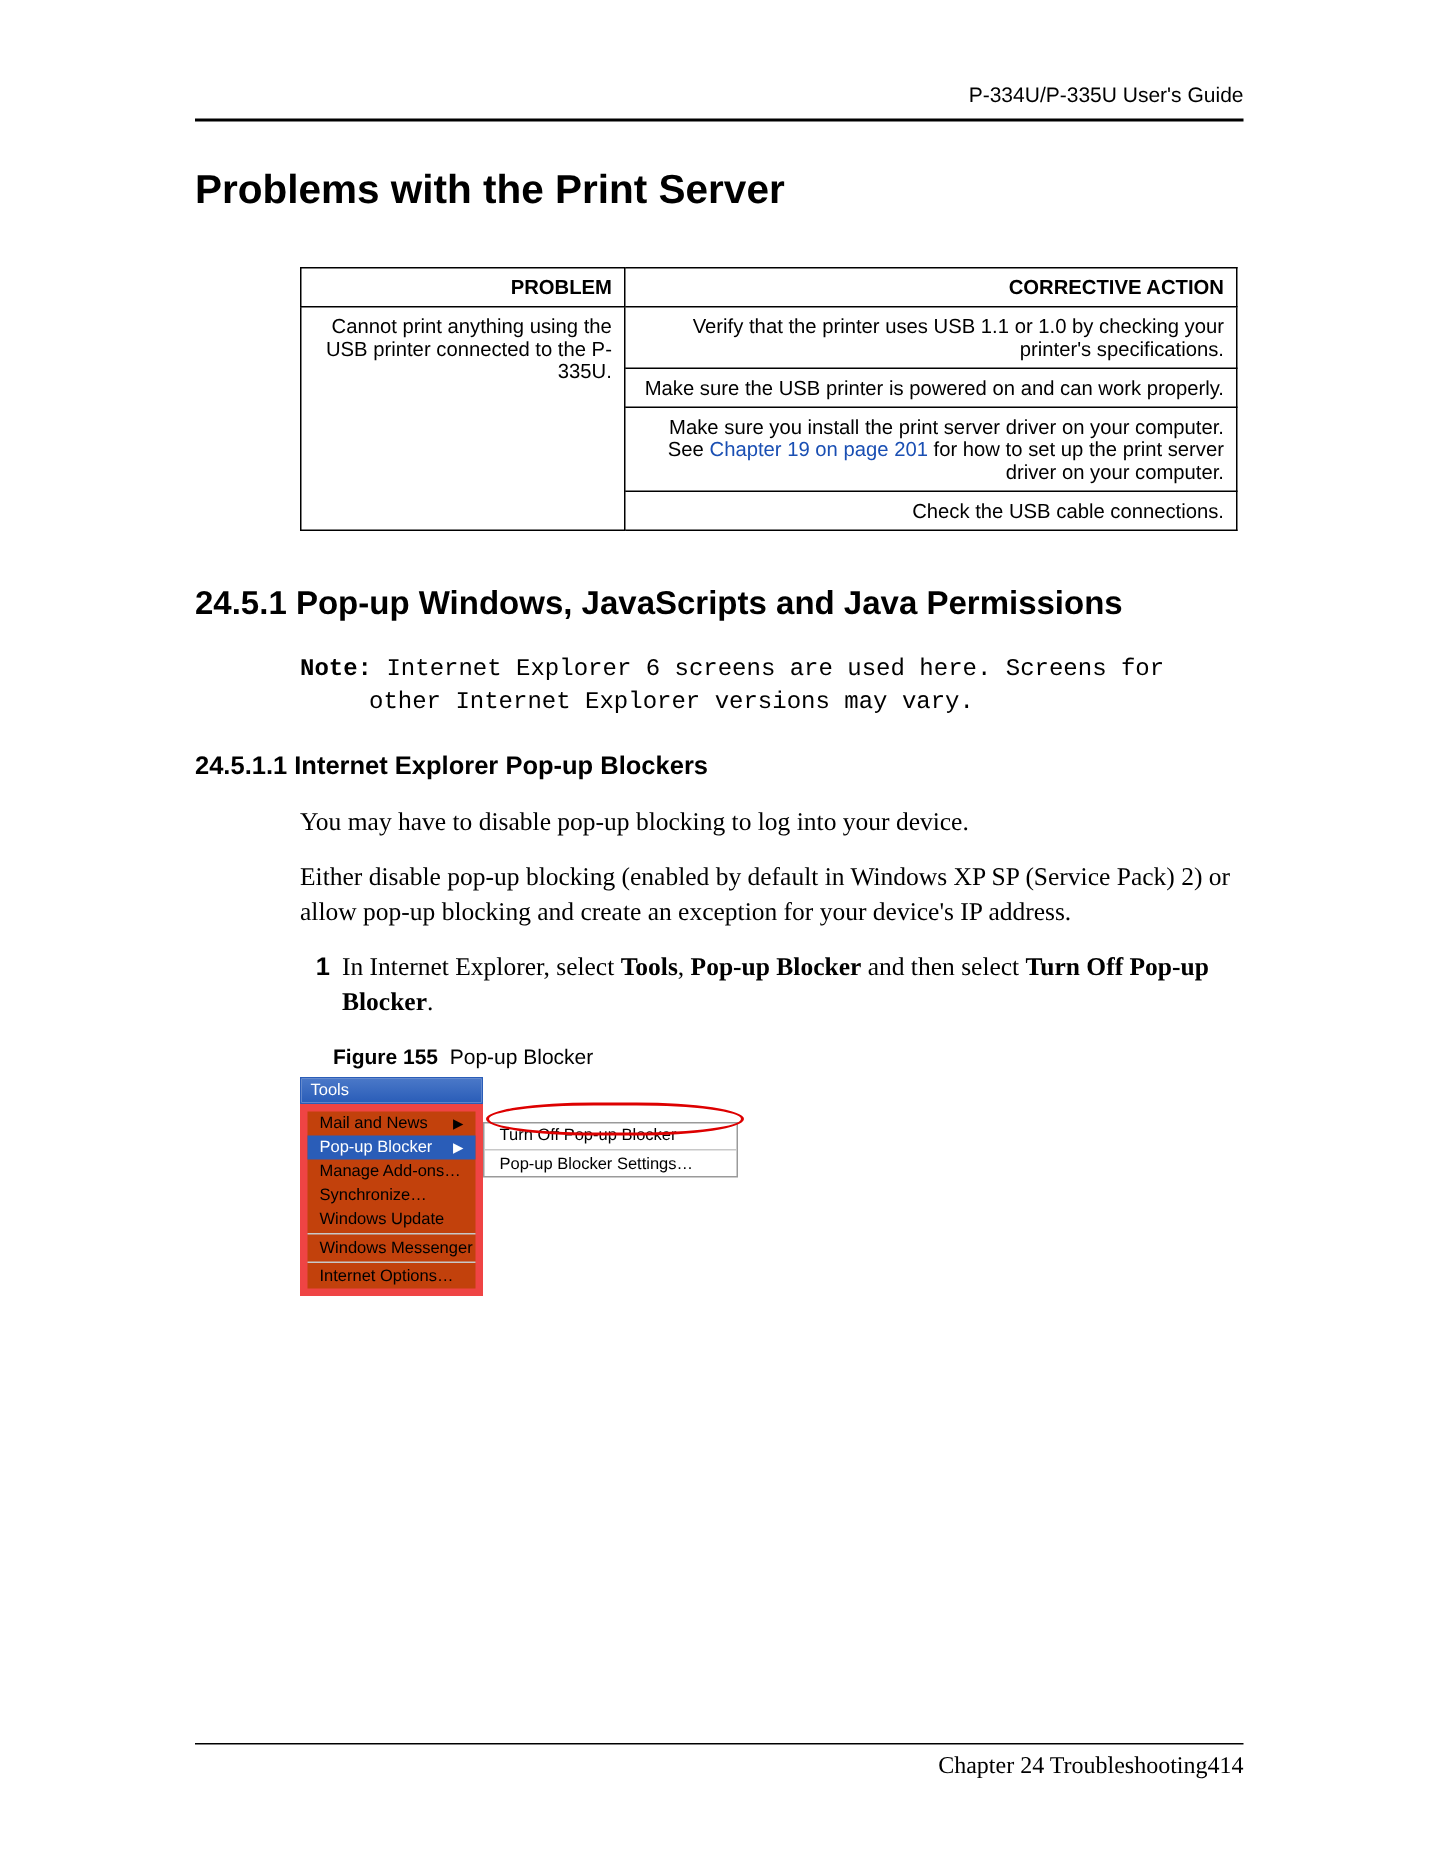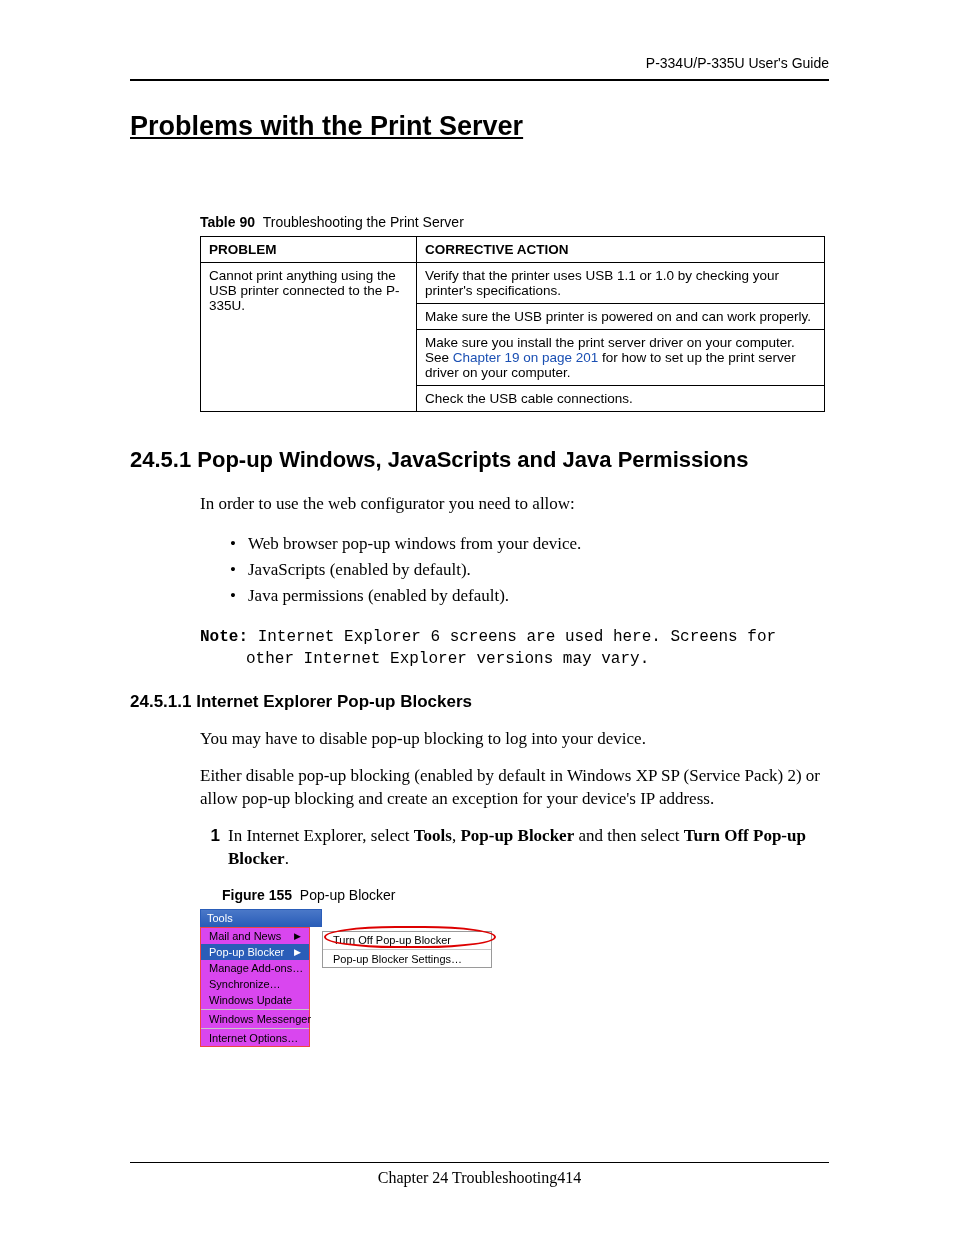--- a/index.html
+++ b/index.html
@@ -25,40 +25,39 @@
   }
   hr.top-rule {
     border: none;
     border-top: 2px solid #000;
     margin: 8px 0 30px 0;
   }
   h1.section-title {
     font-family: Arial, Helvetica, sans-serif;
     font-weight: bold;
     font-size: 27px;
-    margin: 0 0 72px 0;
-    text-decoration: underline;
+    margin: 0 0 36px 0;
   }
   .table-caption {
     font-family: Arial, Helvetica, sans-serif;
     font-size: 14px;
     margin: 0 0 6px 70px;
   }
   .table-caption b { font-weight: bold; }
   table.trouble {
     border-collapse: collapse;
     margin-left: 70px;
     width: 625px;
     font-family: Arial, Helvetica, sans-serif;
     font-size: 13.5px;
   }
   table.trouble th, table.trouble td {
     border: 1px solid #000;
     padding: 5px 8px;
-    text-align: left;
+    text-align: right;
     vertical-align: top;
   }
   table.trouble th {
     font-weight: bold;
   }
   h2.subsection {
     font-family: Arial, Helvetica, sans-serif;
     font-weight: bold;
     font-size: 22px;
     margin: 35px 0 20px 0;
@@ -138,24 +137,24 @@
   .ss-titlebar {
     background: linear-gradient(#4a78c8, #2a5db8);
     color: #fff;
     padding: 2px 6px;
     font-size: 11px;
     border: 1px solid #2a5db8;
     width: 122px;
     box-sizing: border-box;
   }
   .ss-menu {
-    border: 1px solid #ef4444;
-    width: 110px;
+    border: 5px solid #ef4444;
+    width: 122px;
     box-sizing: border-box;
-    background: #d946ef;
+    background: #c2410c;
   }
   .ss-item {
     padding: 2px 8px;
     display: flex;
     justify-content: space-between;
     align-items: center;
     color: #000;
     white-space: nowrap;
   }
   .ss-item.highlight {
@@ -196,37 +195,34 @@
     left: 130px;
     right: 125px;
   }
   hr.bot-rule {
     border: none;
     border-top: 1.5px solid #000;
     margin: 0 0 6px 0;
   }
   .footer-row {
     display: flex;
-    justify-content: center;
+    justify-content: flex-end;
     font-size: 16px;
   }
 </style>
 </head>
 <body>
 
 <div class="page">
 
   <div class="running-header">P-334U/P-335U User's Guide</div>
   <hr class="top-rule">
 
   <h1 class="section-title">Problems with the Print Server</h1>
 
-  <div class="table-caption">
-    <b>Table 90</b>&nbsp;&nbsp;<span>Troubleshooting the Print Server</span>
-  </div>
 
   <table class="trouble">
     <tbody>
         <tr>
       <th>PROBLEM</th>
       <th>CORRECTIVE ACTION</th>
     </tr>
     <tr>
       <td rowspan="4">Cannot print anything using the USB printer connected to the P-335U.</td>
       <td>Verify that the printer uses USB 1.1 or 1.0 by checking your printer's specifications.</td>
@@ -238,28 +234,20 @@
       <td><span>Make sure you install the print server driver on your computer. See </span><span class="link">Chapter 19 on page 201</span><span> for how to set up the print server driver on your computer.</span></td>
     </tr>
     <tr>
       <td>Check the USB cable connections.</td>
     </tr>
   </tbody>
     </table>
 
   <h2 class="subsection">24.5.1  Pop-up Windows, JavaScripts and Java Permissions</h2>
 
-  <div class="body-indent">
-    <p class="body">In order to use the web configurator you need to allow:</p>
-    <ul class="bullets">
-      <li>Web browser pop-up windows from your device.</li>
-      <li>JavaScripts (enabled by default).</li>
-      <li>Java permissions (enabled by default).</li>
-    </ul>
-  </div>
 
   <div class="note">
     <span class="note-body-wrap"><span class="note-label">Note:</span> <span>Internet Explorer 6 screens are used here. Screens for other Internet Explorer versions may vary.</span></span>
   </div>
 
   <h3 class="subsub">24.5.1.1  Internet Explorer Pop-up Blockers</h3>
   <div class="body-indent">
     <p class="body">You may have to disable pop-up blocking to log into your device.</p>
     <p class="body">Either disable pop-up blocking (enabled by default in Windows XP SP (Service Pack) 2) or allow pop-up blocking and create an exception for your device's IP address.</p>
   </div>

